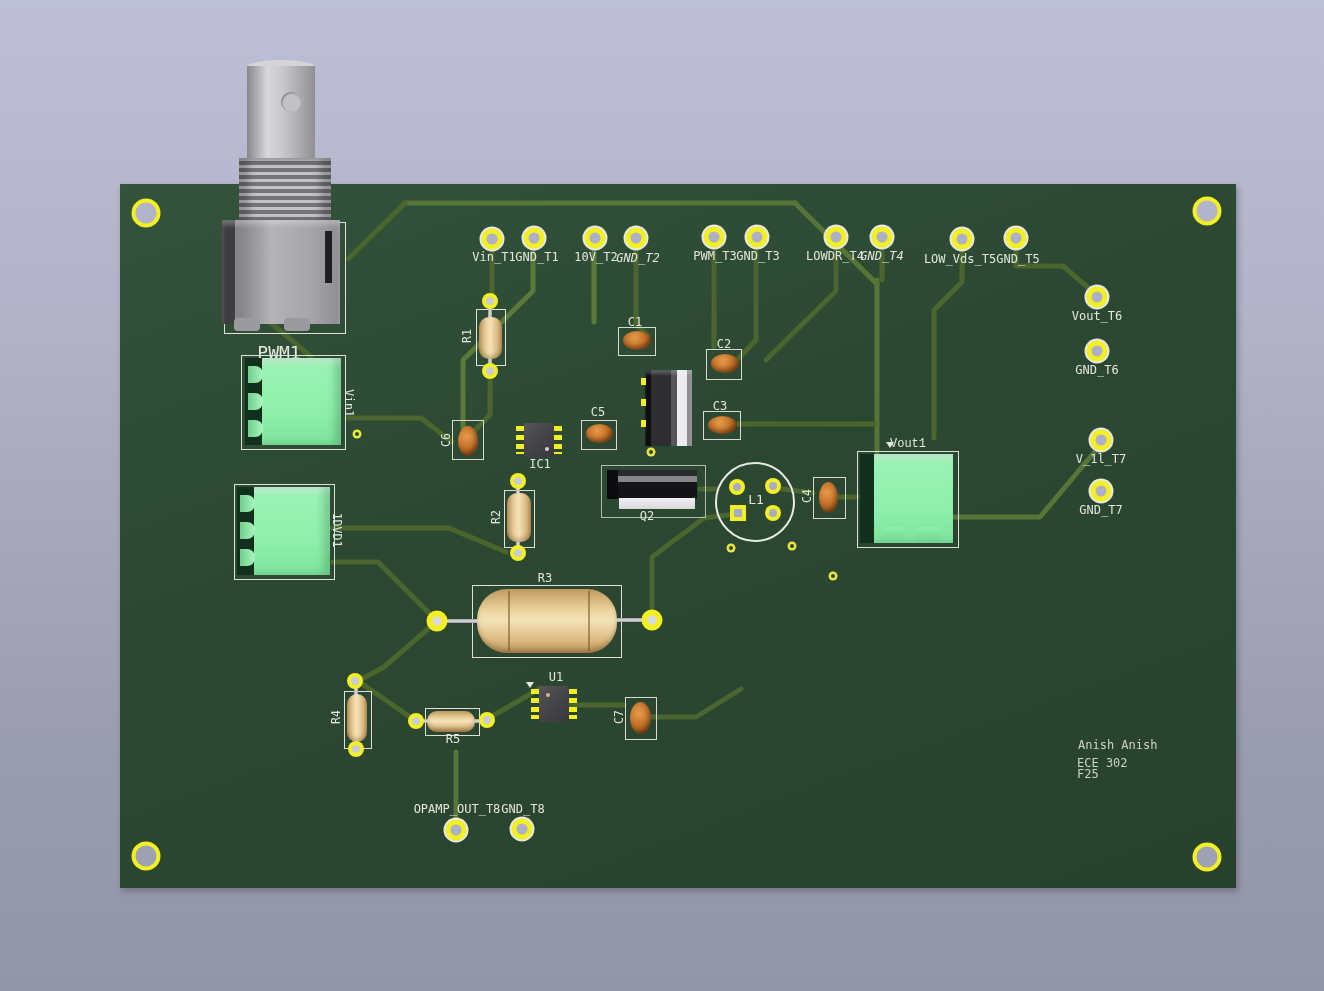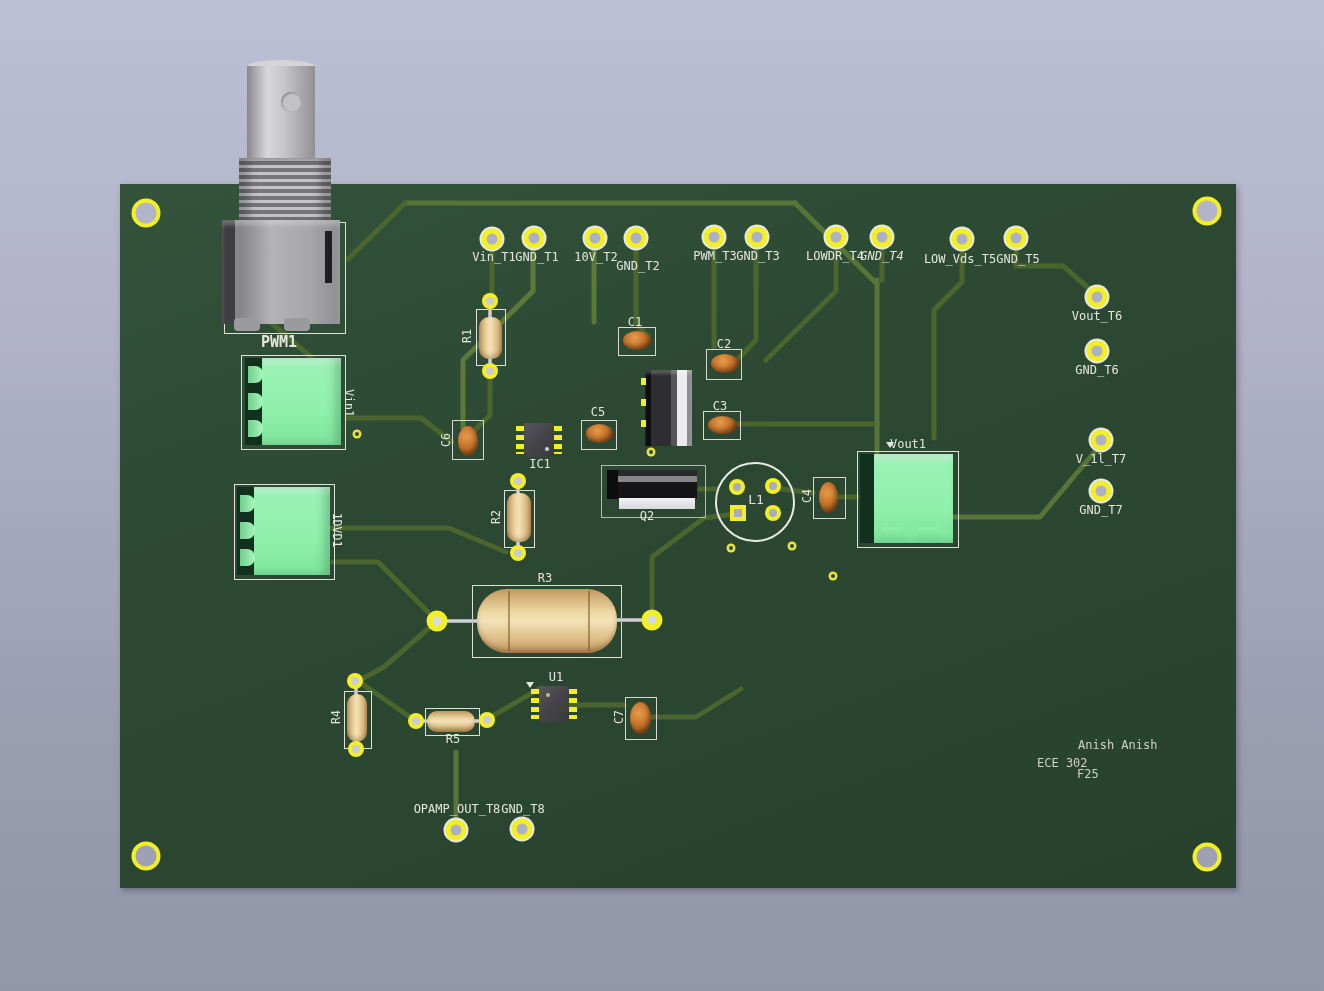--- a/index.html
+++ b/index.html
@@ -121,21 +121,21 @@
   <div class="ctr tp" style="left:636px;top:238px;"></div>
   <div class="ctr tp" style="left:714px;top:237px;"></div>
   <div class="ctr tp" style="left:757px;top:237px;"></div>
   <div class="ctr tp" style="left:836px;top:237px;"></div>
   <div class="ctr tp" style="left:882px;top:237px;"></div>
   <div class="ctr tp" style="left:962px;top:239px;"></div>
   <div class="ctr tp" style="left:1016px;top:238px;"></div>
   <span class="sk" style="left:494px;top:251px;">Vin_T1</span>
   <span class="sk" style="left:537px;top:251px;">GND_T1</span>
   <span class="sk" style="left:596px;top:251px;">10V_T2</span>
-  <span class="sk" style="left:638px;top:260px;">GND_T2</span>
+  <span class="sk" style="left:638px;top:252px;font-style:italic;">GND_T2</span>
   <span class="sk" style="left:715px;top:250px;">PWM_T3</span>
   <span class="sk" style="left:758px;top:250px;">GND_T3</span>
   <span class="sk" style="left:835px;top:250px;">LOWDR_T4</span>
   <span class="sk" style="left:882px;top:250px;font-style:italic;">GND_T4</span>
   <span class="sk" style="left:960px;top:253px;">LOW_Vds_T5</span>
   <span class="sk" style="left:1018px;top:253px;">GND_T5</span>
 
   <div class="ctr tp" style="left:1097px;top:297px;"></div>
   <div class="ctr tp" style="left:1097px;top:351px;"></div>
   <div class="ctr tp" style="left:1101px;top:440px;"></div>
@@ -153,21 +153,21 @@
   <div>
     <div class="sko" style="left:224px;top:222px;width:120px;height:110px;"></div>
     <div style="position:absolute;left:247px;top:60px;width:68px;height:14px;border-radius:50%;background:#d5d5d9;"></div>
     <div style="position:absolute;left:247px;top:66px;width:68px;height:96px;background:linear-gradient(90deg,#88888c 0%,#d8d8dc 30%,#c6c6ca 55%,#909094 100%);"></div>
     <div style="position:absolute;left:281px;top:92px;width:20px;height:20px;border-radius:50%;background:#c2c2c6;box-shadow:inset 1px 1px 2px rgba(0,0,0,.35);"></div>
     <div style="position:absolute;left:239px;top:158px;width:92px;height:66px;background:repeating-linear-gradient(180deg,#c4c4c8 0 3px,#75757a 3px 7px);box-shadow:inset 10px 0 8px rgba(0,0,0,.25),inset -10px 0 8px rgba(0,0,0,.25);"></div>
     <div style="position:absolute;left:222px;top:220px;width:118px;height:104px;background:linear-gradient(90deg,#3e3e42 0 13px,#86868a 13px 19px,#b4b4b8 42%,#a6a6aa 75%,#8e8e92 100%);box-shadow:inset 0 5px 4px rgba(255,255,255,.25);"></div>
     <div style="position:absolute;left:325px;top:231px;width:7px;height:52px;background:#1f1f22;"></div>
     <div style="position:absolute;left:234px;top:318px;width:26px;height:13px;border-radius:4px;background:#9b9b9f;"></div>
     <div style="position:absolute;left:284px;top:318px;width:26px;height:13px;border-radius:4px;background:#9b9b9f;"></div>
-    <span class="sk" style="left:279px;top:336px;font-size:15px;font-weight:bold;">PWM1</span>
+    <span class="sk" style="left:279px;top:346px;font-size:18px;">PWM1</span>
   </div>
 
   <div>
     <div class="sko" style="left:241px;top:355px;width:103px;height:93px;"></div>
     <div class="tblock" style="left:245px;top:358px;width:96px;height:87px;">
       <div class="tb-slot"></div>
       <div class="tb-wedge" style="left:3px;top:8px;"></div>
       <div class="tb-wedge" style="left:3px;top:35px;"></div>
       <div class="tb-wedge" style="left:3px;top:62px;"></div>
     </div>
@@ -186,21 +186,21 @@
   </div>
 
   <div>
     <div class="sko" style="left:857px;top:451px;width:100px;height:95px;"></div>
     <div class="tblock" style="left:860px;top:454px;width:93px;height:89px;box-shadow:inset 6px 0 8px rgba(20,70,40,.25);">
       <div class="tb-slot" style="width:14px;"></div>
       <div class="tb-wedge-d" style="left:19px;top:73px;"></div>
       <div class="tb-wedge-d" style="left:55px;top:73px;"></div>
     </div>
     <span class="tri-down" style="left:886px;top:442px;"></span>
-    <span class="sk" style="left:908px;top:438px;">Vout1</span>
+    <span class="sk" style="left:908px;top:438px;font-family:Liberation Mono, monospace;">Vout1</span>
   </div>
 
   <div>
     <div class="sko" style="left:476px;top:309px;width:28px;height:55px;"></div>
     <div class="res-lead" style="left:488px;top:304px;width:4px;height:64px;"></div>
     <div class="res-body" style="left:479px;top:317px;width:23px;height:42px;"></div>
     <div class="ctr pad-s" style="left:490px;top:301px;"></div>
     <div class="ctr pad-s" style="left:490px;top:371px;"></div>
     <span class="skr" style="left:467px;top:336px;">R1</span>
   </div>
@@ -315,16 +315,16 @@
   <div>
     <div class="skcirc" style="left:715px;top:462px;width:76px;height:76px;"></div>
     <div class="ctr lpad" style="left:737px;top:487px;"></div>
     <div class="ctr lpad" style="left:773px;top:486px;"></div>
     <div class="ctr lpad lpad-sq" style="left:738px;top:513px;"></div>
     <div class="ctr lpad" style="left:773px;top:513px;"></div>
     <span class="sk" style="left:756px;top:493px;font-size:13px;">L1</span>
   </div>
 
   <div class="author" style="left:1078px;top:739px;">Anish Anish</div>
-  <div class="author" style="left:1037px;top:757px;">ECE 302</div>
+  <div class="author" style="left:1077px;top:757px;">ECE 302</div>
   <div class="author" style="left:1077px;top:768px;">F25</div>
 
 </div>
 
 </body></html>

